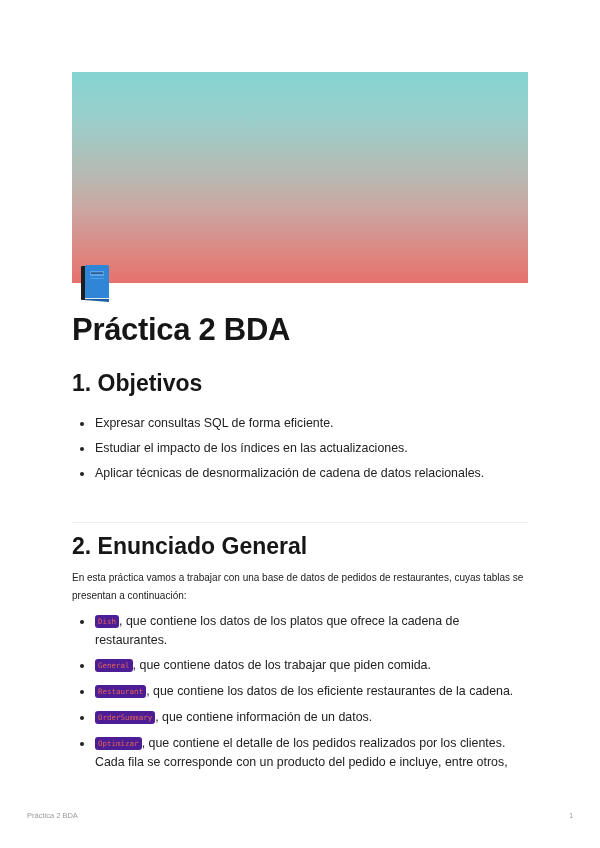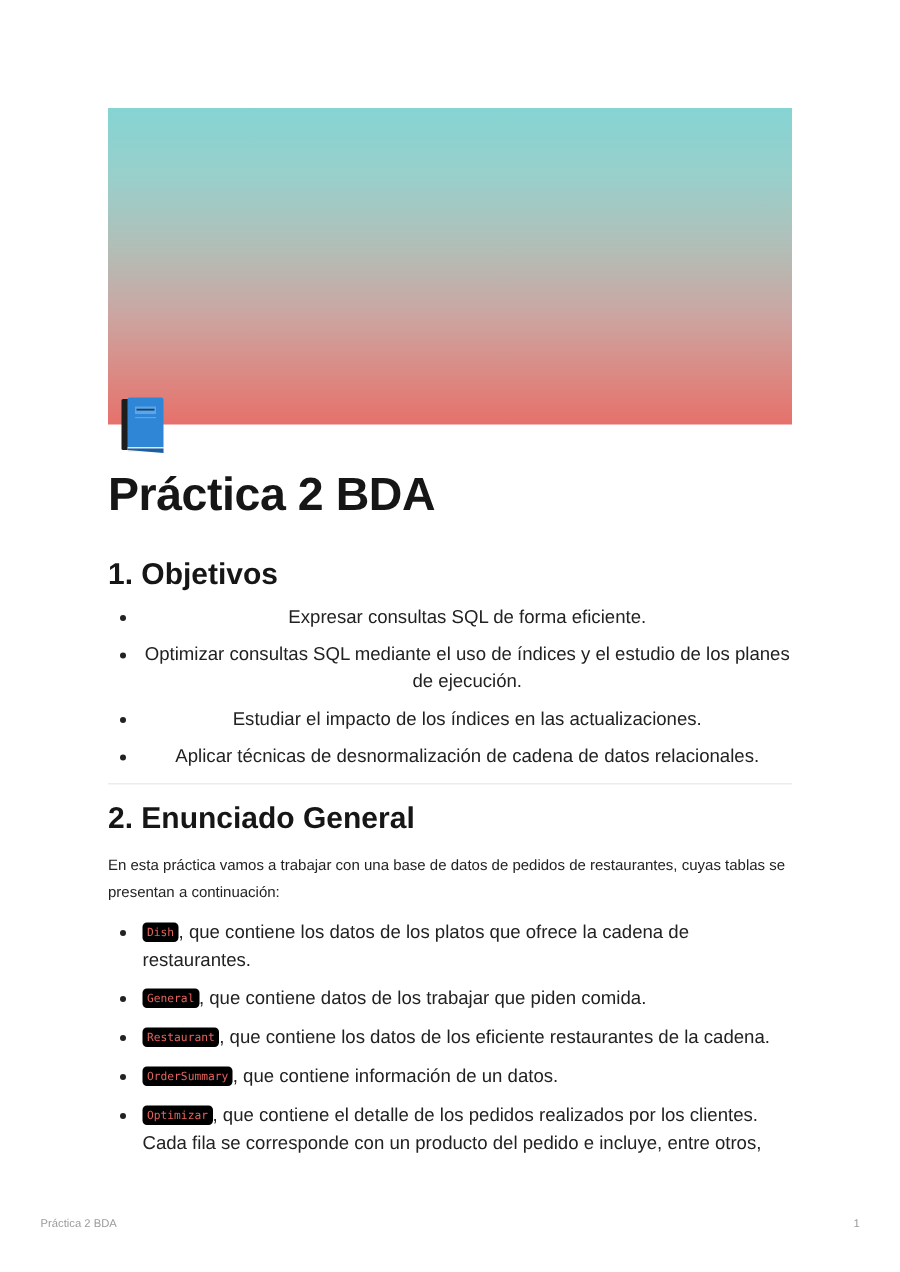--- a/index.html
+++ b/index.html
@@ -3,36 +3,36 @@
   <meta charset="utf-8">
   <style>
     html, body { margin: 0; padding: 0; background: #ffffff; }
     body { width: 600px; height: 848px; position: relative; overflow: hidden;
            font-family: "Liberation Sans", "DejaVu Sans", sans-serif; color: #1f1f1f; }
     .cover { position: absolute; left: 72px; top: 72px; width: 456px; height: 211px;
              background: linear-gradient(180deg, #85d4d3 0%, #99cfcb 22%, #b3bdb6 45%, #cba6a2 65%, #dc8882 85%, #e6716b 100%); }
     .page-icon { position: absolute; left: 78px; top: 263px; width: 34px; height: 40px; }
     .title { position: absolute; left: 72px; top: 309px; margin: 0; font-size: 31px; font-weight: bold;
              letter-spacing: -0.3px; color: #161616; line-height: 42px; }
-    .h2 { position: absolute; left: 72px; margin: 0; font-size: 20px; font-weight: bold; color: #161616; line-height: 24px; }
+    .h2 { position: absolute; left: 72px; margin: 0; font-size: 23px; font-weight: bold; color: #161616; line-height: 24px; }
     .h2.s1 { top: 371px; }
     .h2.s2 { top: 534px; }
     ul.bullets { position: absolute; left: 72px; width: 456px; margin: 0; padding: 0; list-style: none; }
     ul.bullets li { position: relative; padding-left: 23px; font-size: 12.4px; line-height: 18px; color: #222; }
     ul.bullets li::before { content: ""; position: absolute; left: 8px; top: 8px; width: 4px; height: 4px;
                             border-radius: 50%; background: #222; }
-    ul.obj { top: 402px; text-align: center; }
+    ul.obj { top: 414px; }
     ul.obj li { margin-bottom: 7px; }
     ul.tables { top: 612px; }
     ul.tables li { margin-bottom: 7px; }
     .divider { position: absolute; left: 72px; top: 522px; width: 456px; height: 1px; background: #ececec; }
     .intro { position: absolute; left: 72px; top: 569px; width: 456px; margin: 0; font-size: 10px;
              line-height: 18px; color: #222; }
     code.tbl { font-family: "DejaVu Sans Mono", "Liberation Mono", monospace; font-size: 7.5px; color: #e2625c;
-               background: #000000; border-radius: 3px; padding: 2px 3px; vertical-align: 1px; }
+               background: #4c1d95; border-radius: 3px; padding: 2px 3px; vertical-align: 1px; }
     .footer-title { position: absolute; left: 27px; top: 811px; font-size: 7.5px; color: #9a9a9a; }
     .footer-page { position: absolute; left: 569px; top: 811px; font-size: 7.5px; color: #9a9a9a; }
   </style>
 </head>
 <body>
 
 <div class="cover"></div>
 
 <div class="page-icon">
   <svg width="34" height="40" viewBox="0 0 34 40">
@@ -44,21 +44,20 @@
     <rect x="13" y="9.5" width="12" height="1.2" fill="#173e6a"></rect>
     <rect x="12" y="15" width="14" height="0.8" fill="#5aa6e8"></rect>
   </svg>
 </div>
 
 <h1 class="title">Práctica 2 BDA</h1>
 
 <h2 class="h2 s1">1. Objetivos</h2>
 <ul class="bullets obj">
   <li>Expresar consultas SQL de forma eficiente.</li>
-  <li>Optimizar consultas SQL mediante el uso de índices y el estudio de los planes de ejecución.</li>
   <li>Estudiar el impacto de los índices en las actualizaciones.</li>
   <li>Aplicar técnicas de desnormalización de cadena de datos relacionales.</li>
 </ul>
 
 <div class="divider"></div>
 
 <h2 class="h2 s2">2. Enunciado General</h2>
 <p class="intro">En esta práctica vamos a trabajar con una base de datos de pedidos de restaurantes, cuyas tablas se presentan a continuación:</p>
 
 <ul class="bullets tables">

